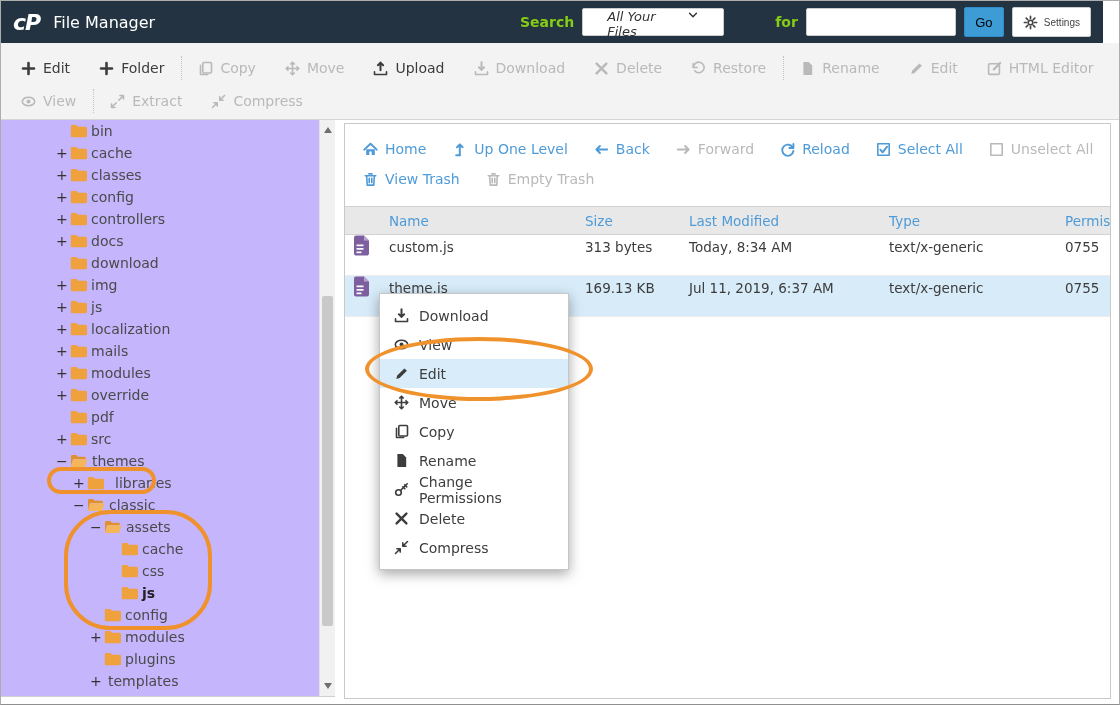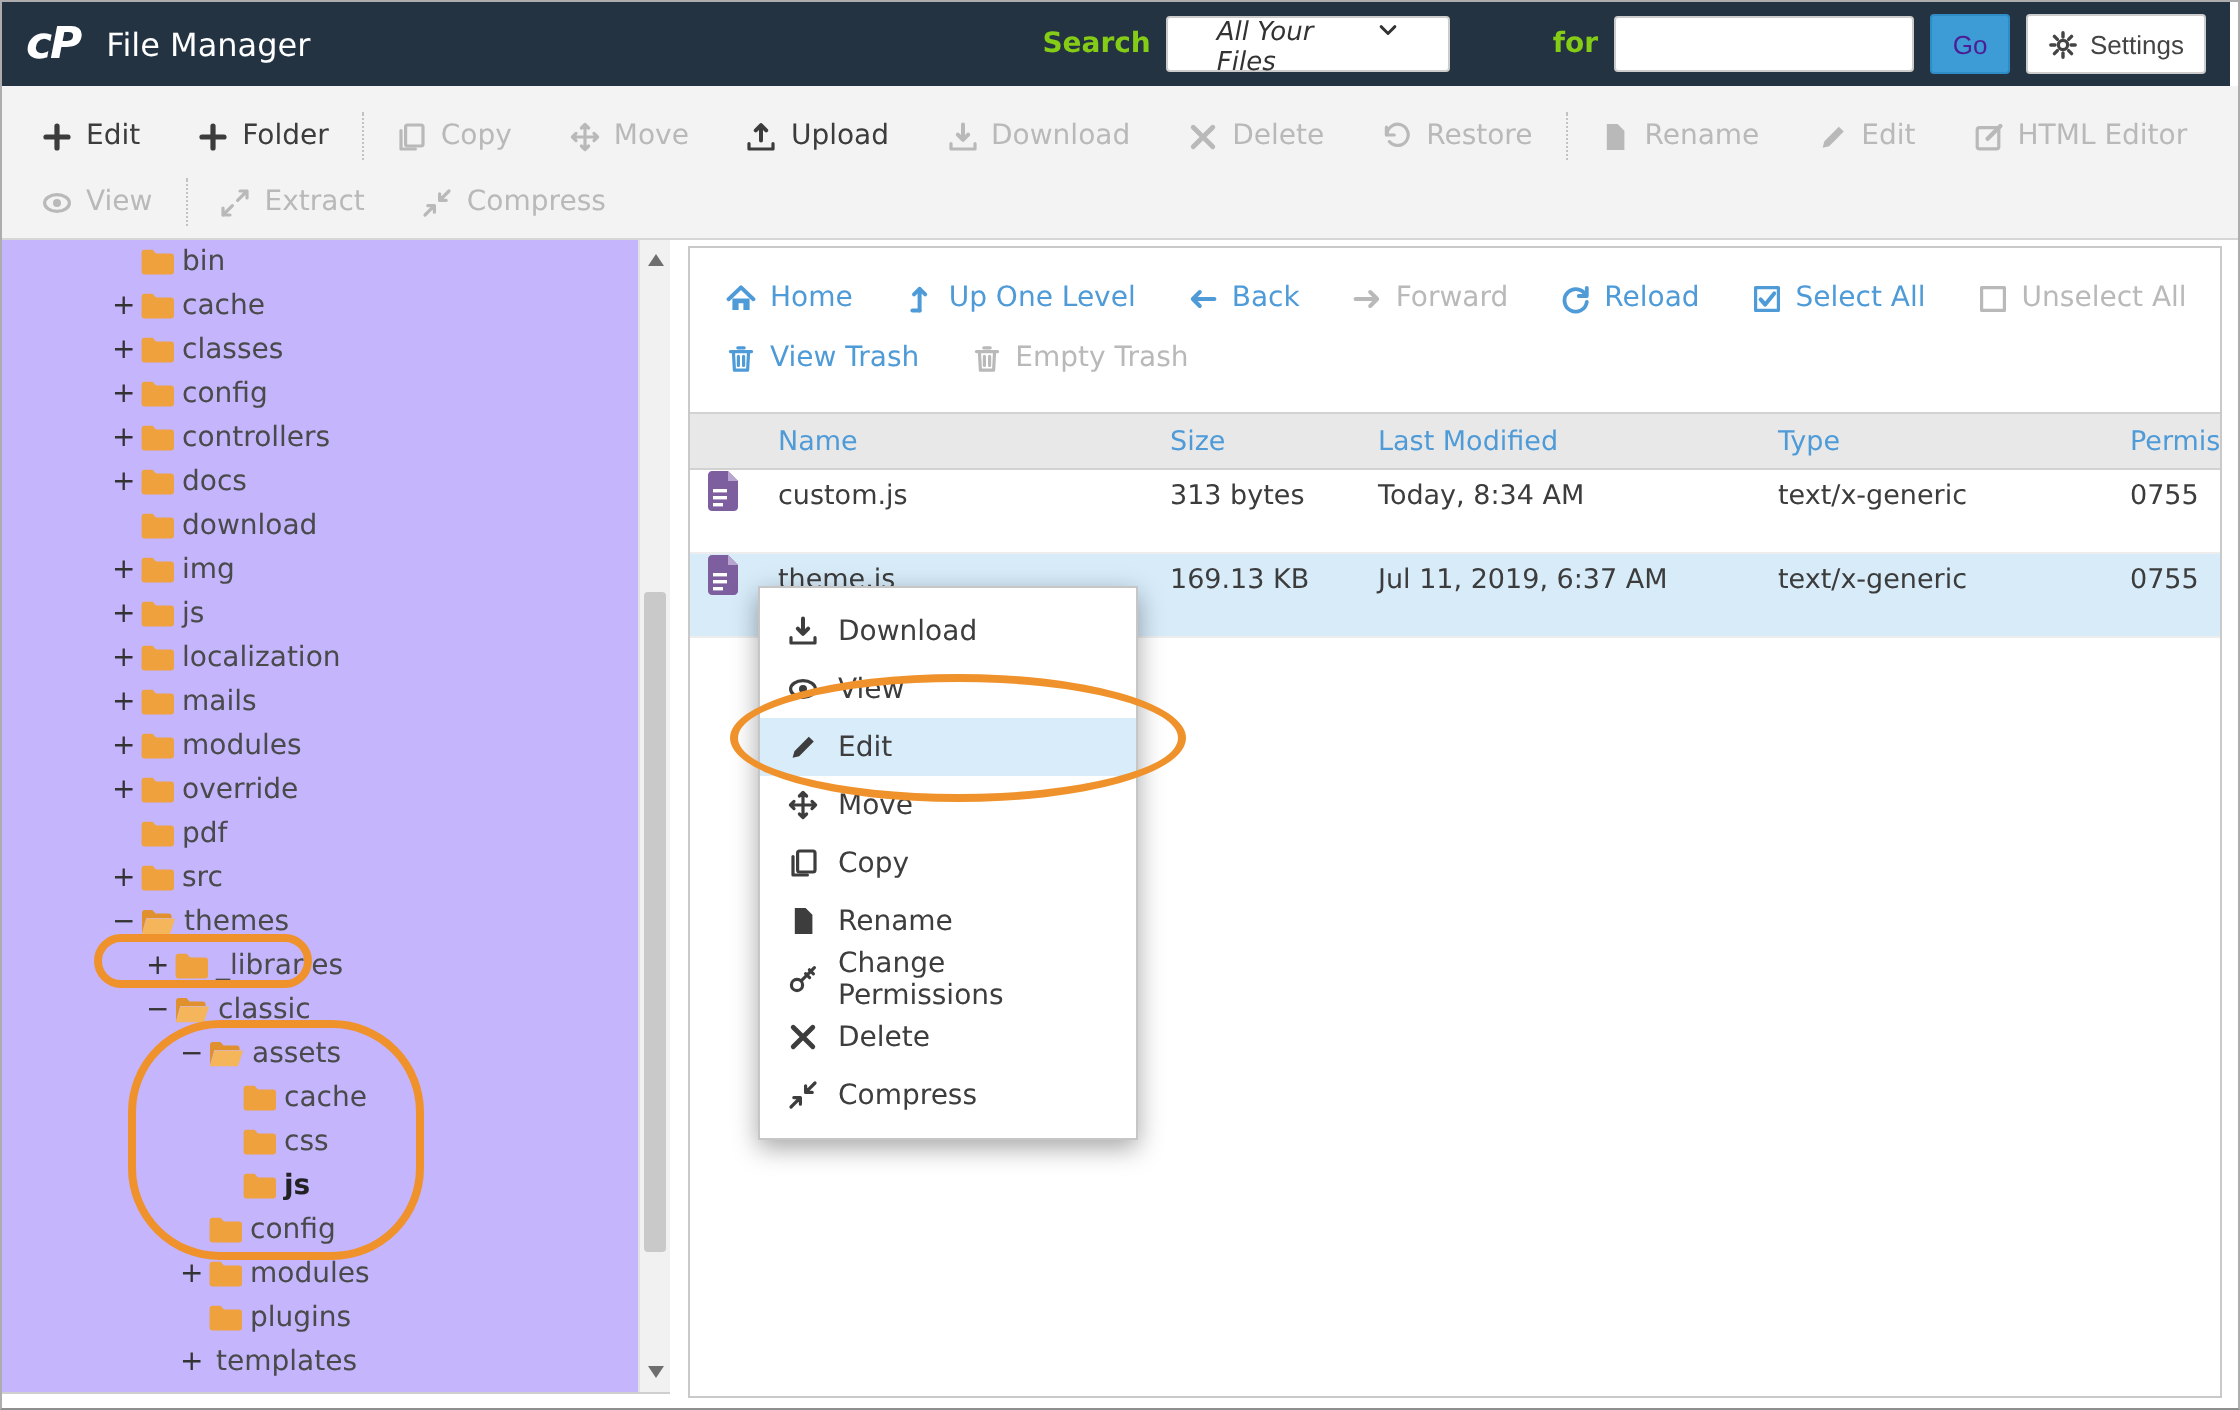--- a/index.html
+++ b/index.html
@@ -1,36 +1,36 @@
 <!DOCTYPE html>
 <html><head>
 <meta charset="utf-8">
 <style>
   * { margin:0; padding:0; box-sizing:border-box; }
   body { background:#fff; font-family:"DejaVu Sans","Liberation Sans",sans-serif; }
   .page { position:relative; width:1120px; height:705px; background:#fff;
           border:1px solid #adadad; border-bottom-color:#8f8f8f; overflow:hidden; }
 
   
-  .topbar { position:absolute; left:0; top:0; right:4px; height:42px; background:#243342;
+  .topbar { position:absolute; left:0; top:0; right:16px; height:42px; background:#243342;
             display:flex; align-items:center; padding:0 12px; color:#fff; }
   .brand { display:flex; align-items:center; gap:13px; }
   .logo { font-style:italic; font-weight:bold; font-size:22px; letter-spacing:-1px; }
   .app-title { font-size:16px; font-weight:400; }
   .searchbar { margin-left:auto; display:flex; align-items:center; gap:8px; }
   .search-label, .for-label { font-size:14px; font-weight:bold; color:#84cc16;margin-left:43px; }
   .fake-select { width:142px; height:28px; background:#fff; border:1px solid #ccc; border-radius:2px;
                  display:flex; align-items:flex-start; justify-content:space-between; padding:0 24px;
                  font-size:13px; color:#333; cursor:default;font-style:italic; }
   .search-input { width:150px; height:28px; border:1px solid #ccc; border-radius:2px; padding:0 6px;
                   font-size:13px; font-family:inherit; }
   .go-btn { height:30px; min-width:40px; background:#3d9bd5; border:1px solid #2e8cc6; border-radius:2px;
-            color:#4c1d95; font-size:13px; padding:0 10px; }
+            color:#000000; font-size:13px; padding:0 10px; }
   .settings-btn { height:30px; background:#fff; border:1px solid #ccc; border-radius:2px; color:#444;
-                  font-size:13px; padding:0 10px; display:flex; align-items:center; gap:6px; }
+                  font-size:10px; padding:0 10px; display:flex; align-items:center; gap:6px; }
 
   
   .toolbar { position:absolute; left:0; top:42px; right:0; height:77px; background:#f3f3f3;
              border-bottom:1px solid #d6d6d6; padding:8px 0 0 20px; }
   .tb-row { display:flex; align-items:center; height:34px; }
   .tb-row + .tb-row { height:32px; }
   .tb-item { display:flex; align-items:center; gap:7px; font-size:14px; color:#3c3c3c;
              margin-right:29px; white-space:nowrap; cursor:pointer; }
   .tb-item.disabled { color:#b9b9b9; cursor:default; }
   .tb-sep { border-left:1px dotted #c2c2c2; height:24px; margin:0 16px 0 -12px; }

